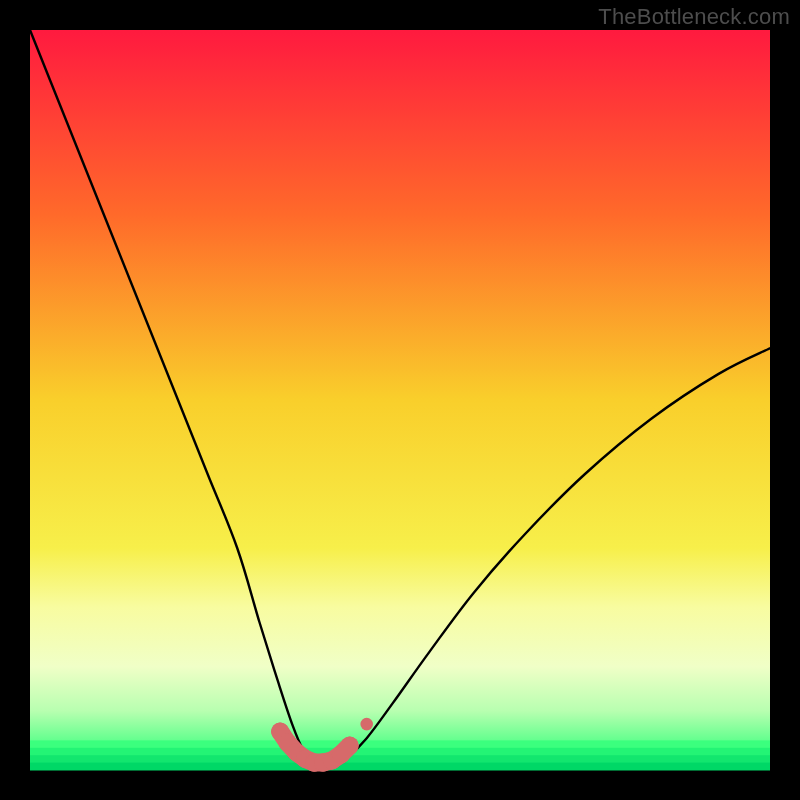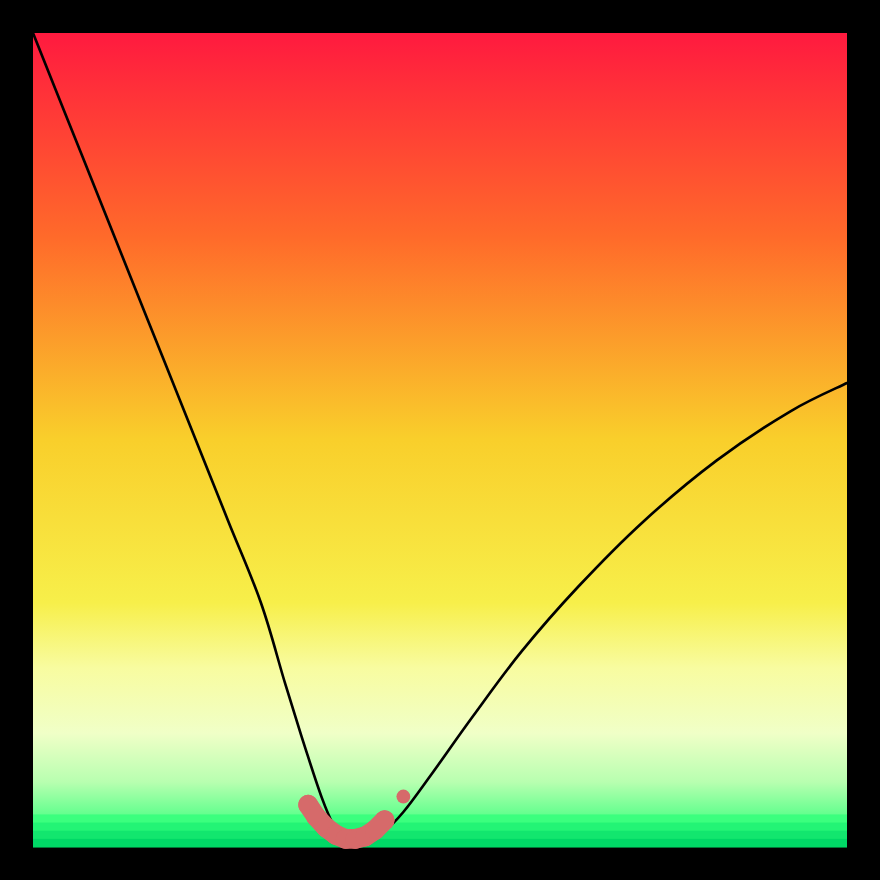--- a/index.html
+++ b/index.html
@@ -29,20 +29,21 @@
   svg {
     position: absolute;
     left: 0;
     top: 0;
   }
 </style>
 </head>
 <body>
 
 <div class="stage">
+  <div class="watermark">TheBottleneck.com</div>
 
   <svg id="chart-svg" width="800" height="800" viewBox="0 0 800 800">
     <defs>
       <linearGradient id="bg-grad" x1="0" y1="0" x2="0" y2="1">
           <stop offset="0%" stop-color="#ff1a3f"></stop>
           <stop offset="25%" stop-color="#ff6a2a"></stop>
           <stop offset="50%" stop-color="#f9cf2b"></stop>
           <stop offset="70%" stop-color="#f7ef4a"></stop>
           <stop offset="78%" stop-color="#f8fca0"></stop>
           <stop offset="86%" stop-color="#f0ffc7"></stop>

